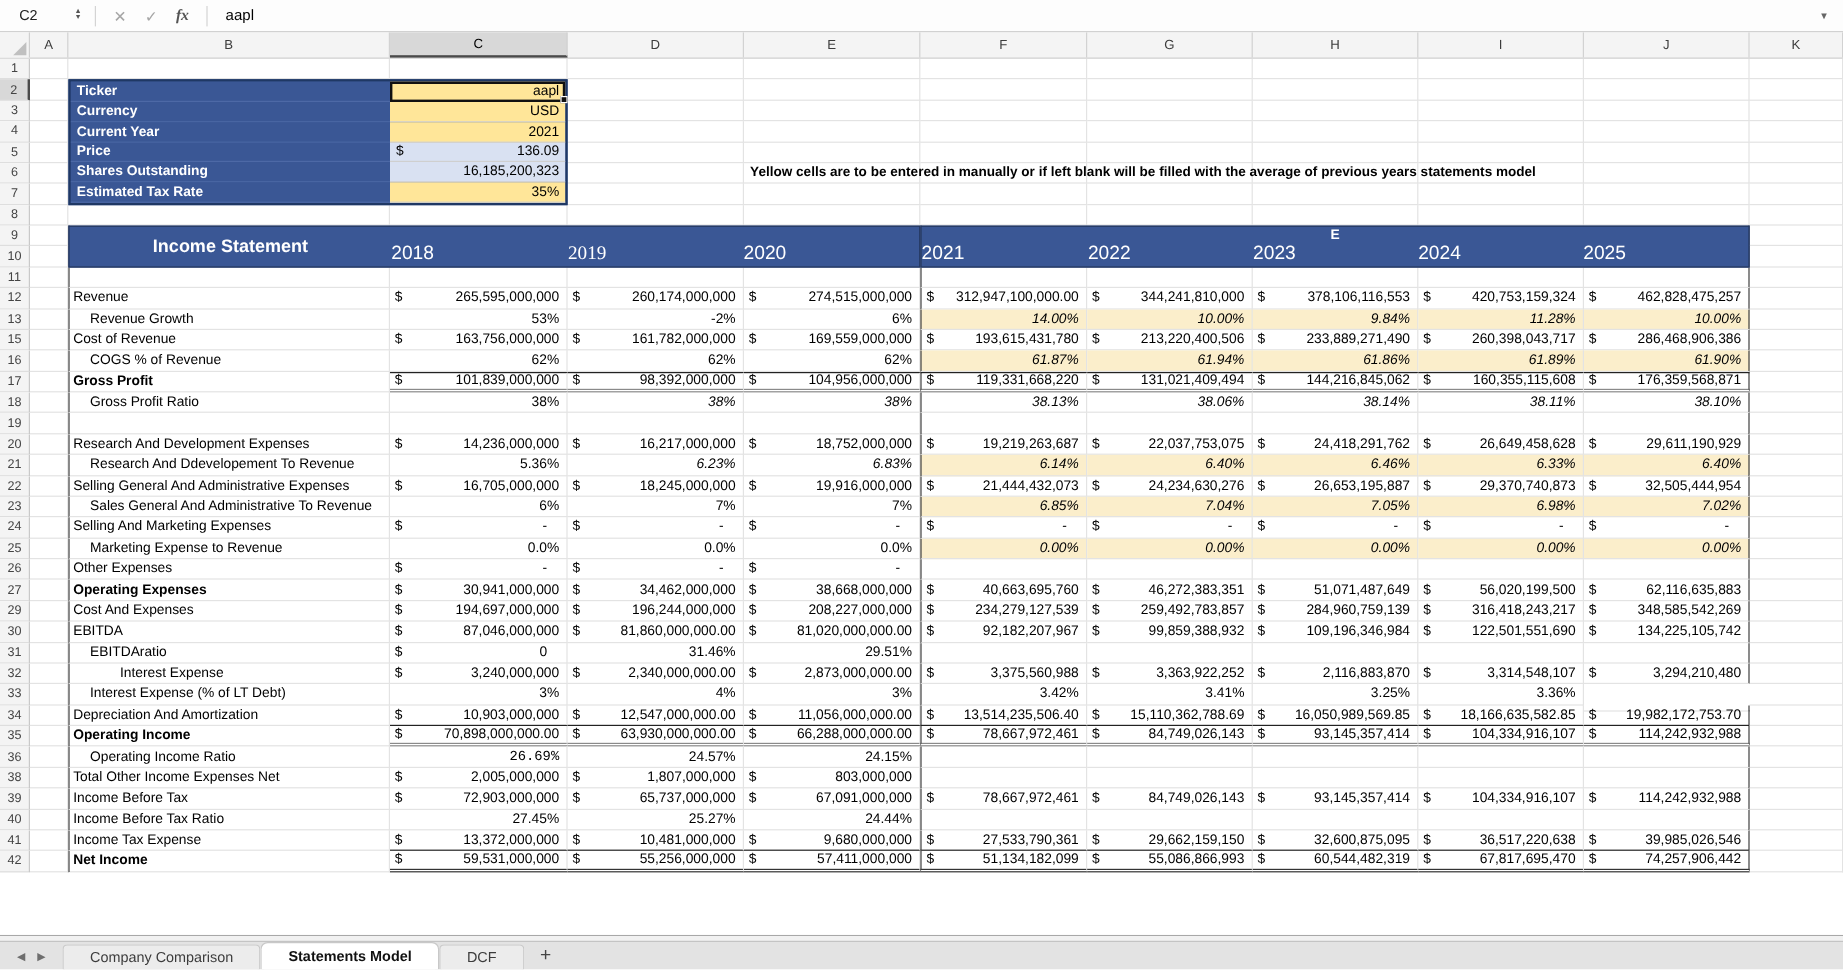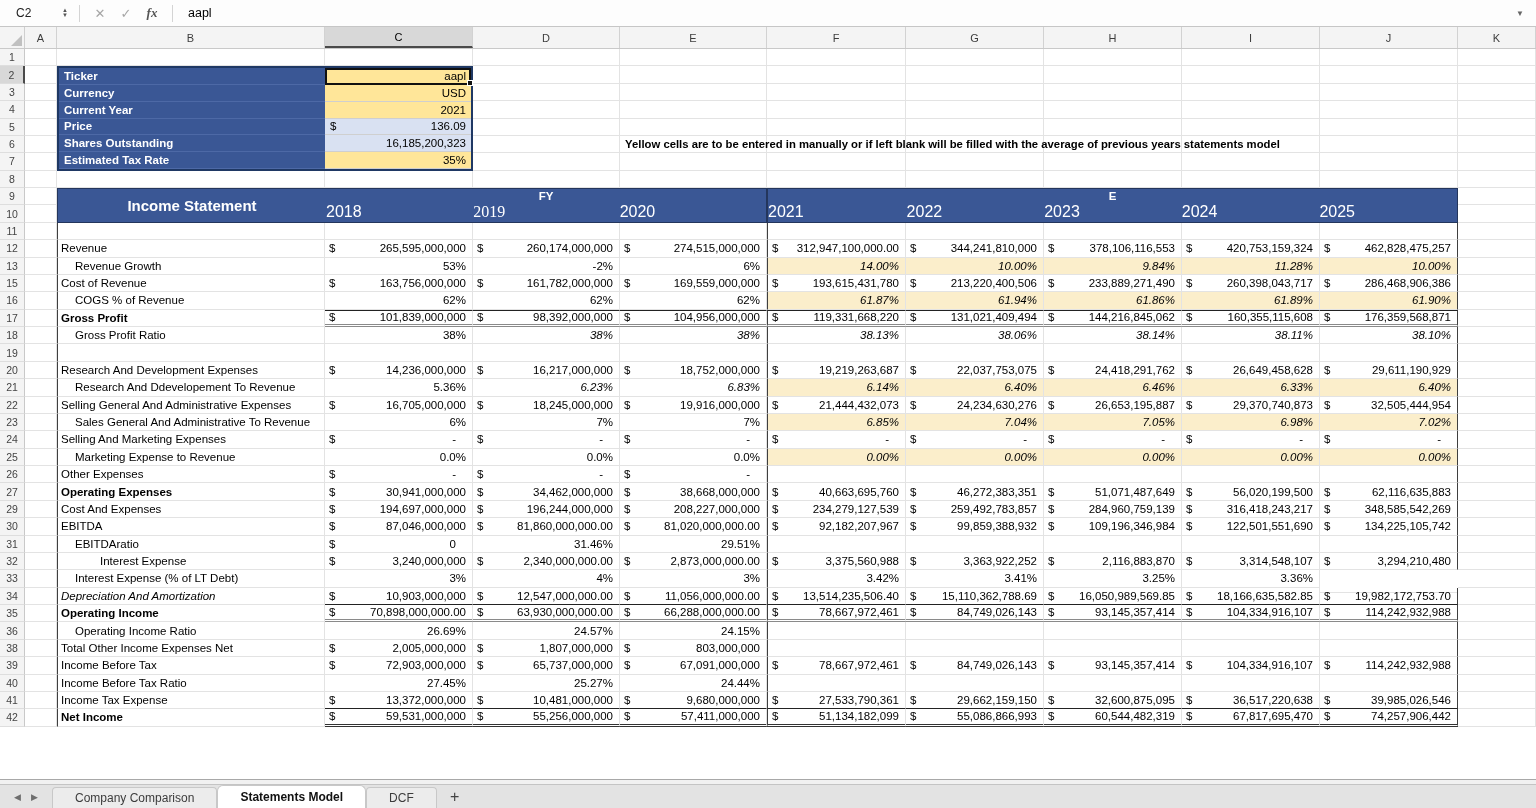--- a/index.html
+++ b/index.html
@@ -797,21 +797,21 @@
           <div class="cell vl" style="width: 139px; flex: 0 0 139px;">3.42%</div>
           <div class="cell" style="width: 138px; flex: 0 0 138px;">3.41%</div>
           <div class="cell" style="width: 138px; flex: 0 0 138px;">3.25%</div>
           <div class="cell" style="width: 138px; flex: 0 0 138px;">3.36%</div>
           <div class="cell vr" style="width: 138px; flex: 0 0 138px; margin-top: 22px;">3.34%</div>
           <div class="cell" style="width: 78px; flex: 0 0 78px;"></div>
         </div>
         <div class="grow">
           <div class="rn">34</div>
           <div class="cell" style="width: 32px; flex: 0 0 32px;"></div>
-          <div class="cell vl label" style="width: 268px; flex: 0 0 268px; font-style: italic;">Depreciation And Amortization</div>
+          <div class="cell vl label" style="width: 268px; flex: 0 0 268px;">Depreciation And Amortization</div>
           <div class="cell money bbk" style="width: 148px; flex: 0 0 148px;">
             <div class="cur">$</div>
             <div>10,903,000,000</div>
           </div>
           <div class="cell money bbk" style="width: 147px; flex: 0 0 147px;">
             <div class="cur">$</div>
             <div>12,547,000,000.00</div>
           </div>
           <div class="cell money bbk" style="width: 147px; flex: 0 0 147px;">
             <div class="cur">$</div>
@@ -874,21 +874,21 @@
           <div class="cell vr money bbg" style="width: 138px; flex: 0 0 138px;">
             <div class="cur">$</div>
             <div>114,242,932,988</div>
           </div>
           <div class="cell" style="width: 78px; flex: 0 0 78px;"></div>
         </div>
         <div class="grow">
           <div class="rn">36</div>
           <div class="cell" style="width: 32px; flex: 0 0 32px;"></div>
           <div class="cell vl label ind" style="width: 268px; flex: 0 0 268px;">Operating Income Ratio</div>
-          <div class="cell" style="width: 148px; flex: 0 0 148px;">26.69%</div>
+          <div class="cell" style="width: 148px; flex: 0 0 148px; font-family: Liberation Mono, monospace;">26.69%</div>
           <div class="cell" style="width: 147px; flex: 0 0 147px;">24.57%</div>
           <div class="cell" style="width: 147px; flex: 0 0 147px;">24.15%</div>
           <div class="cell vl" style="width: 139px; flex: 0 0 139px;"></div>
           <div class="cell" style="width: 138px; flex: 0 0 138px;"></div>
           <div class="cell" style="width: 138px; flex: 0 0 138px;"></div>
           <div class="cell" style="width: 138px; flex: 0 0 138px;"></div>
           <div class="cell vr" style="width: 138px; flex: 0 0 138px;"></div>
           <div class="cell" style="width: 78px; flex: 0 0 78px;"></div>
         </div>
         <div class="grow">
@@ -1070,21 +1070,20 @@
         <div class="ib-label">Estimated Tax Rate</div>
         <div class="ib-val yellow">
           <div>35%</div>
         </div>
       </div>
 
     <div class="note">Yellow cells are to be entered in manually or if left blank will be filled with the average of previous years statements model</div>
 
     <div class="banner left">
       <div class="bn-title">Income Statement</div>
-      <div class="bn-group">FY</div>
       <div class="bn-years" id="years-left">
           <div style="width: 148px;">2018</div>
           <div style="width: 147px; font-family: Liberation Serif, serif;">2019</div>
           <div style="width: 147px;">2020</div>
         </div>
     </div>
 
     <div class="banner right">
       <div class="bn-group">E</div>
       <div class="bn-years" id="years-right">

